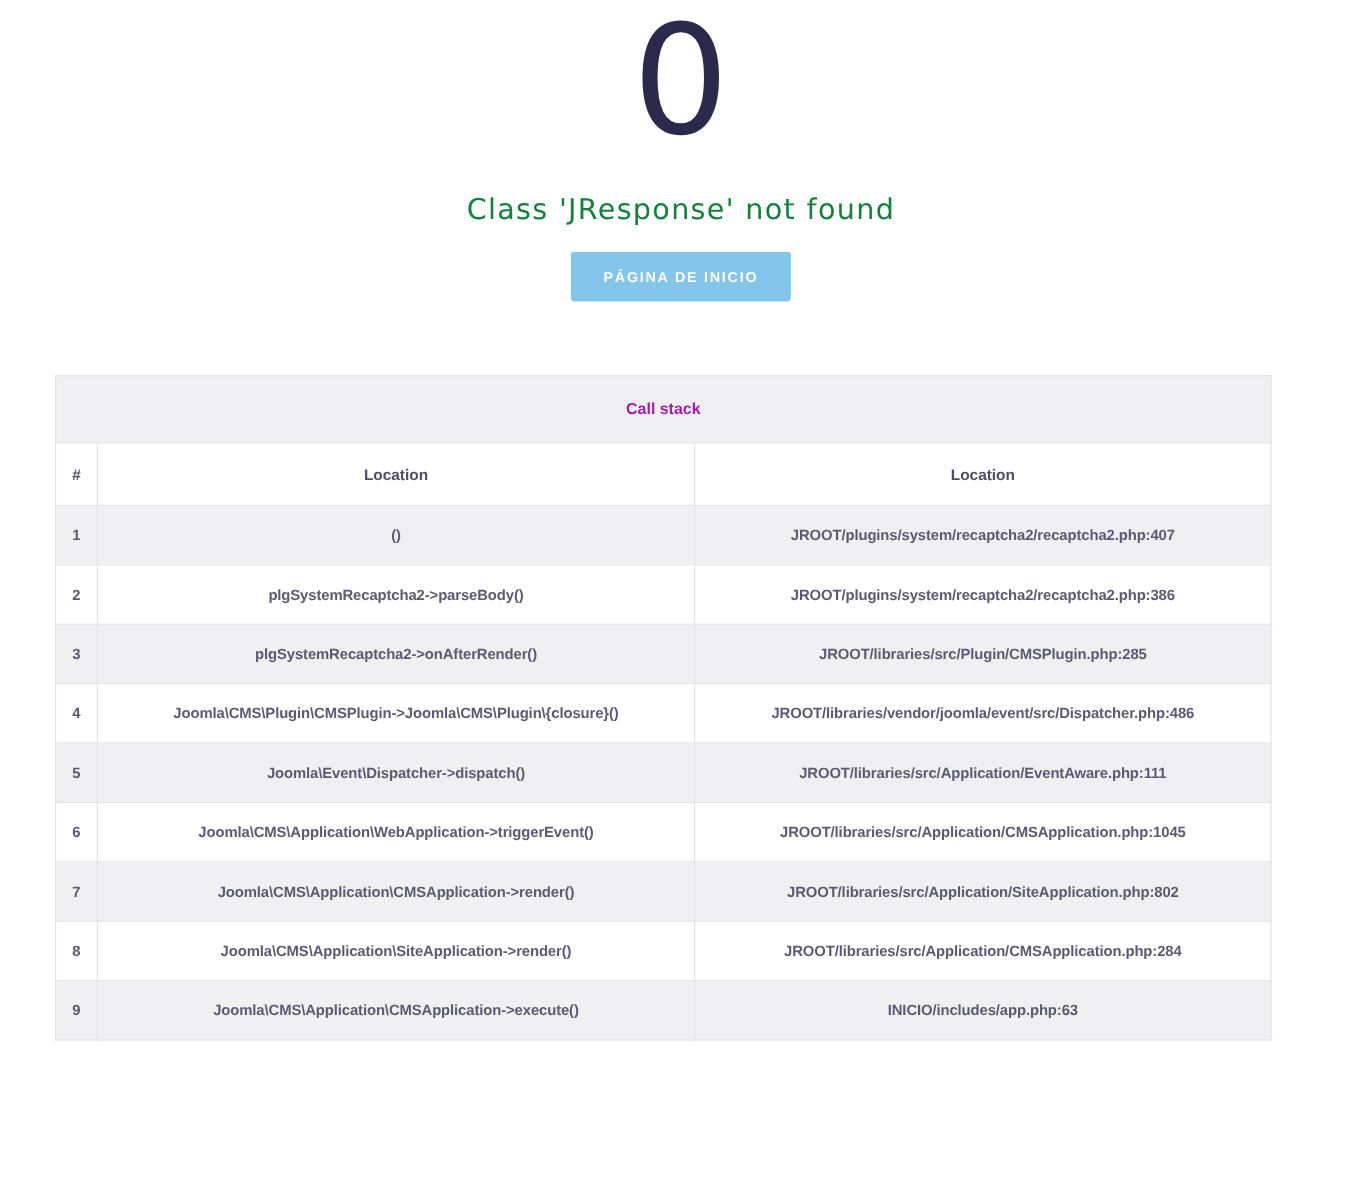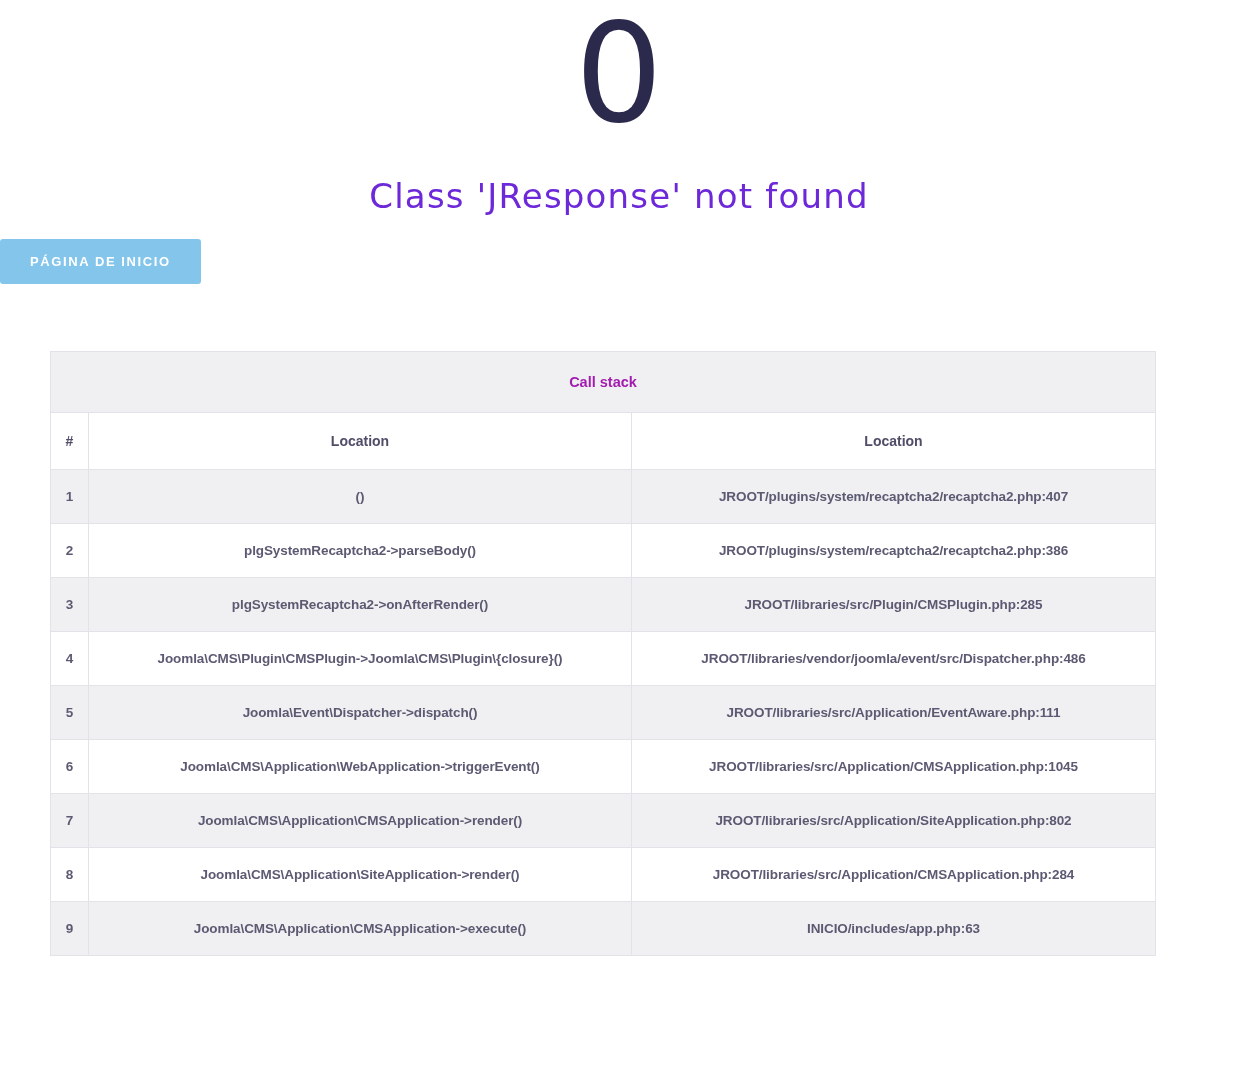--- a/index.html
+++ b/index.html
@@ -37,31 +37,32 @@
     margin: 0;
     height: 132px;
     display: flex;
     align-items: center;
     justify-content: center;
     user-select: none;
   }
 
   .error-message {
     font-family: "DejaVu Sans", sans-serif;
-    font-size: 34px;
+    font-size: 26px;
     font-weight: 400;
-    color: #6d28d9;
+    color: #15803d;
     letter-spacing: 1.2px;
     margin: 36px 0 0 0;
     line-height: 1.2;
   }
 
   .home-button-wrap {
     margin-top: 22px;
     display: flex;
+    justify-content: center;
   }
 
   .home-button {
     display: inline-block;
     background: #84c5ec;
     color: #ffffff;
     border: none;
     border-radius: 3px;
     font-family: "Liberation Sans", sans-serif;
     font-size: 13px;

